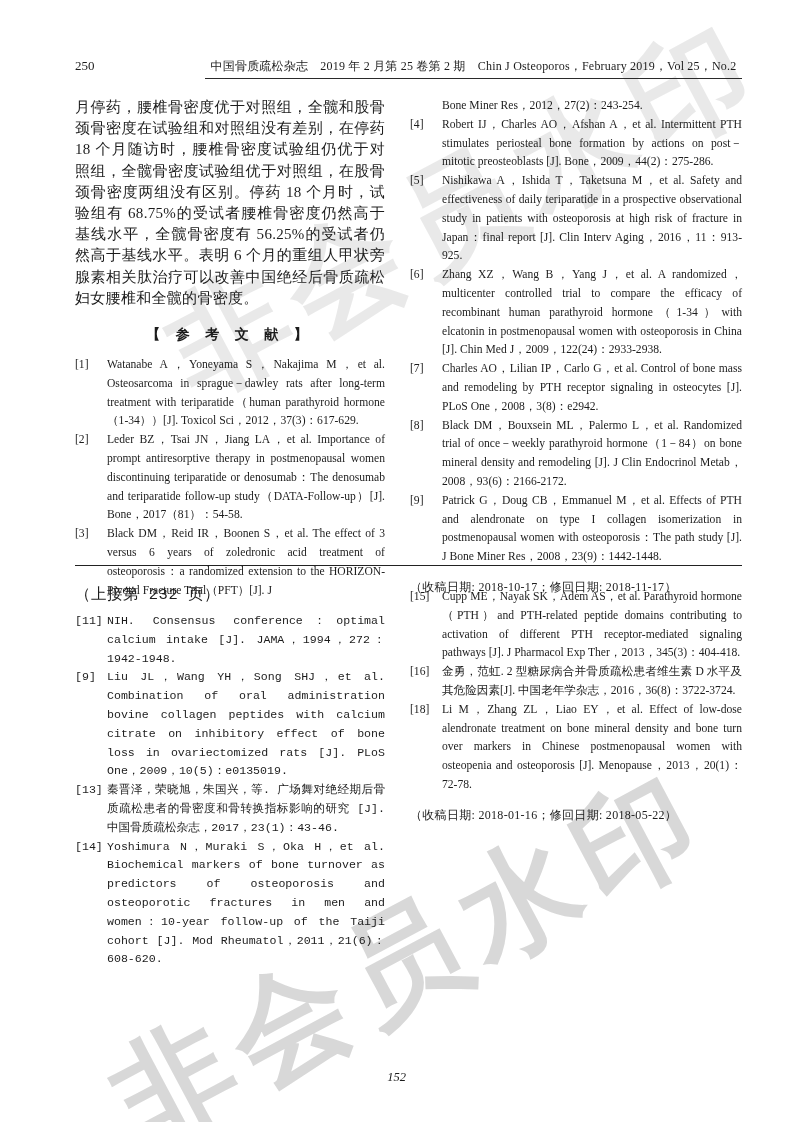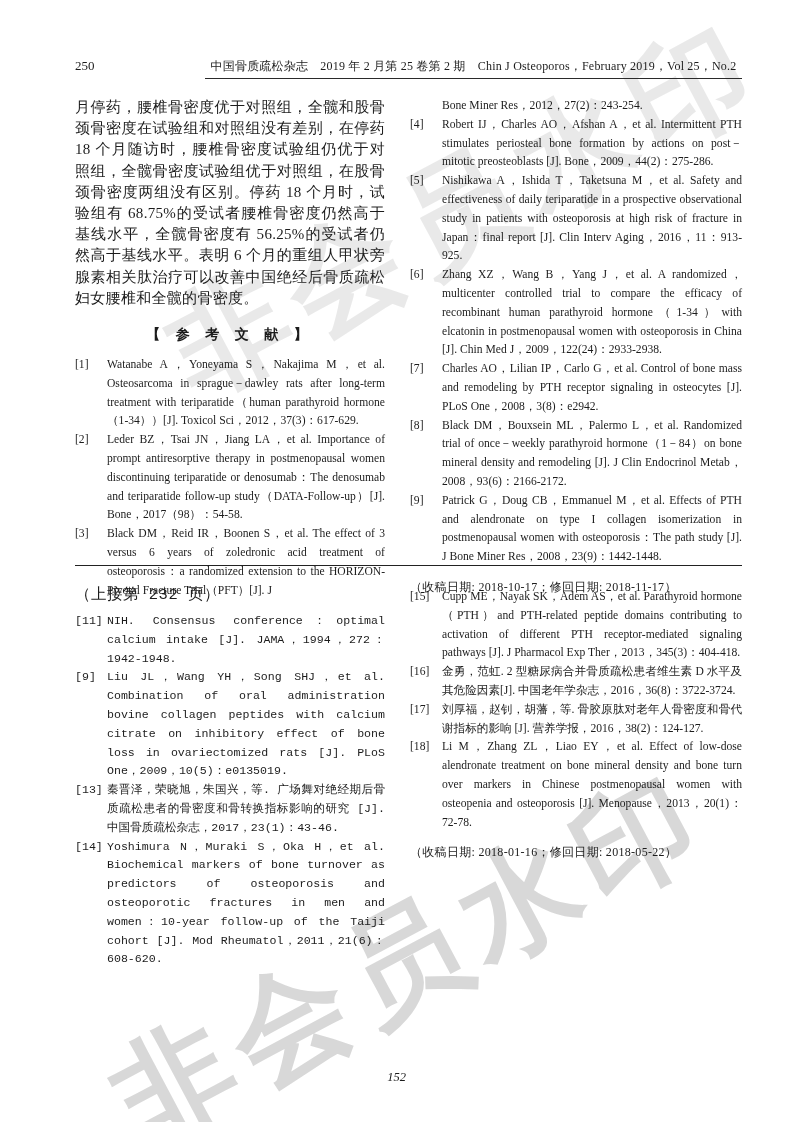--- a/index.html
+++ b/index.html
@@ -52,21 +52,21 @@
     <div class="col col-l1">
       <p class="para">月停药，腰椎骨密度优于对照组，全髋和股骨颈骨密度在试验组和对照组没有差别，在停药 18 个月随访时，腰椎骨密度试验组仍优于对照组，全髋骨密度试验组优于对照组，在股骨颈骨密度两组没有区别。停药 18 个月时，试验组有 68.75%的受试者腰椎骨密度仍然高于基线水平，全髋骨密度有 56.25%的受试者仍然高于基线水平。表明 6 个月的重组人甲状旁腺素相关肽治疗可以改善中国绝经后骨质疏松妇女腰椎和全髋的骨密度。</p>
       <div class="refhead">【 参 考 文 献 】</div>
       <div>
         <div class="ref">
           <span class="ref-id">[1]</span>
           <span class="ref-text">Watanabe A，Yoneyama S，Nakajima M，et al. Osteosarcoma in sprague－dawley rats after long-term treatment with teriparatide（human parathyroid hormone（1-34））[J]. Toxicol Sci，2012，37(3)：617-629.</span>
         </div>
         <div class="ref">
           <span class="ref-id">[2]</span>
-          <span class="ref-text">Leder BZ，Tsai JN，Jiang LA，et al. Importance of prompt antiresorptive therapy in postmenopausal women discontinuing teriparatide or denosumab：The denosumab and teriparatide follow-up study（DATA-Follow-up）[J]. Bone，2017（98）：54-58.</span>
+          <span class="ref-text">Leder BZ，Tsai JN，Jiang LA，et al. Importance of prompt antiresorptive therapy in postmenopausal women discontinuing teriparatide or denosumab：The denosumab and teriparatide follow-up study（DATA-Follow-up）[J]. Bone，2017（81）：54-58.</span>
         </div>
         <div class="ref">
           <span class="ref-id">[3]</span>
           <span class="ref-text">Black DM，Reid IR，Boonen S，et al. The effect of 3 versus 6 years of zoledronic acid treatment of osteoporosis：a randomized extension to the HORIZON-Pivotal Fracture Trial（PFT）[J]. J</span>
         </div>
       </div>
     </div>
 
     <div class="col col-r1">
       <div class="ref carry">
@@ -125,24 +125,20 @@
     <div class="col col-r2">
       <div class="ref">
         <span class="ref-id">[15]</span>
         <span class="ref-text">Cupp ME，Nayak SK，Adem AS，et al. Parathyroid hormone（PTH）and PTH-related peptide domains contributing to activation of different PTH receptor-mediated signaling pathways [J]. J Pharmacol Exp Ther，2013，345(3)：404-418.</span>
       </div>
       <div class="ref">
         <span class="ref-id">[16]</span>
         <span class="ref-text">金勇，范虹. 2 型糖尿病合并骨质疏松患者维生素 D 水平及其危险因素[J]. 中国老年学杂志，2016，36(8)：3722-3724.</span>
       </div>
       <div class="ref">
-        <span class="ref-id">[17]</span>
-        <span class="ref-text">刘厚福，赵钊，胡藩，等. 骨胶原肽对老年人骨密度和骨代谢指标的影响 [J]. 营养学报，2016，38(2)：124-127.</span>
-      </div>
-      <div class="ref">
         <span class="ref-id">[18]</span>
         <span class="ref-text">Li M，Zhang ZL，Liao EY，et al. Effect of low-dose alendronate treatment on bone mineral density and bone turn over markers in Chinese postmenopausal women with osteopenia and osteoporosis [J]. Menopause，2013，20(1)：72-78.</span>
       </div>
       <div class="dates">（收稿日期: 2018-01-16；修回日期: 2018-05-22）</div>
     </div>
 
     <div class="footer">
       <span>152</span>
     </div>
 

